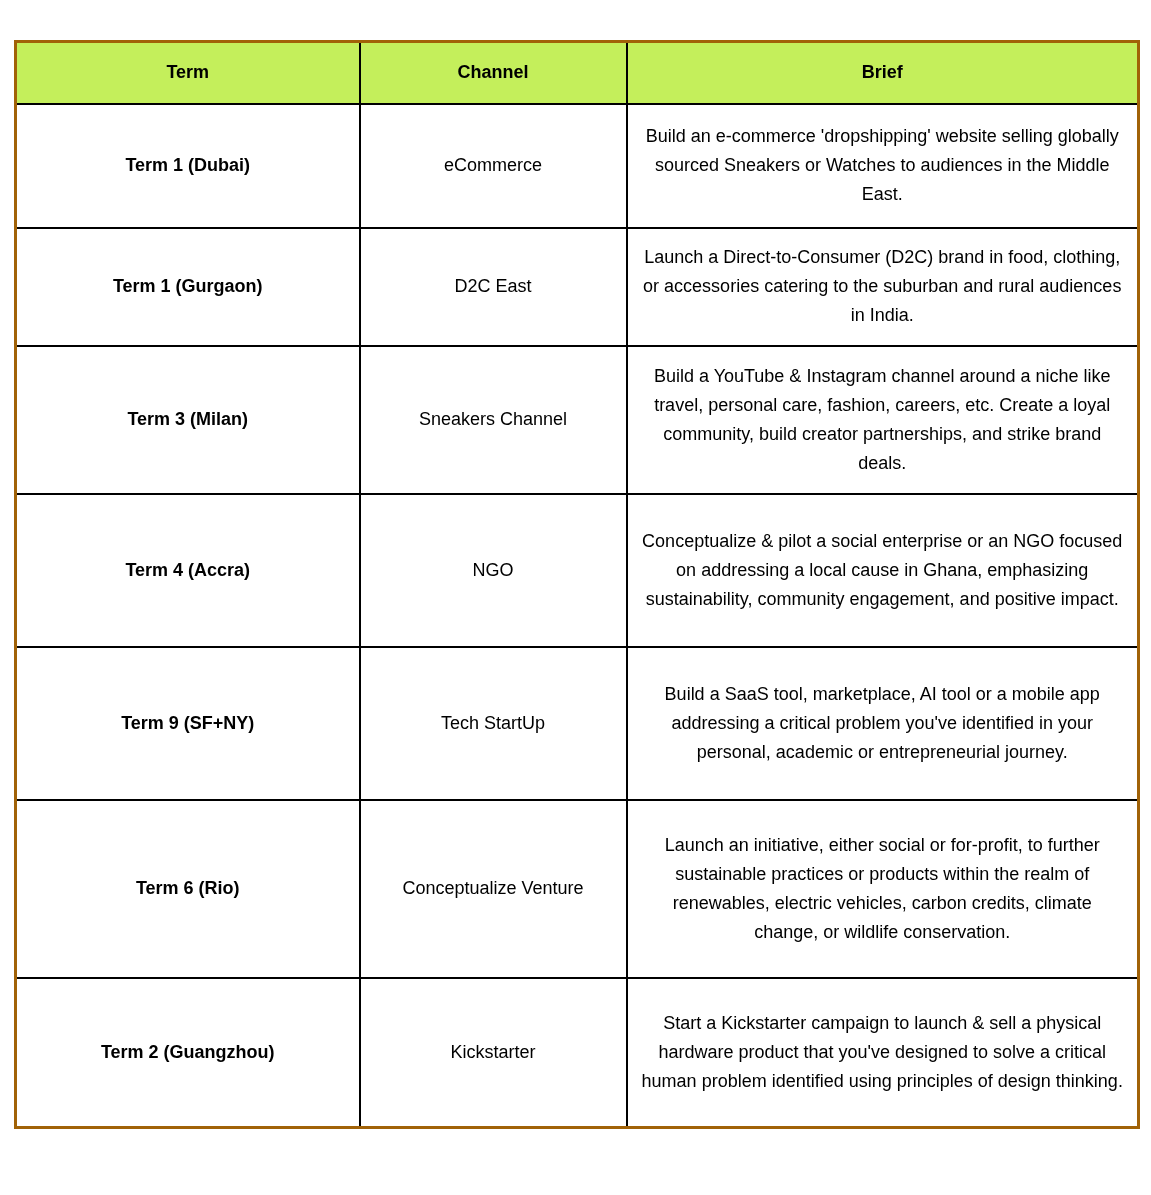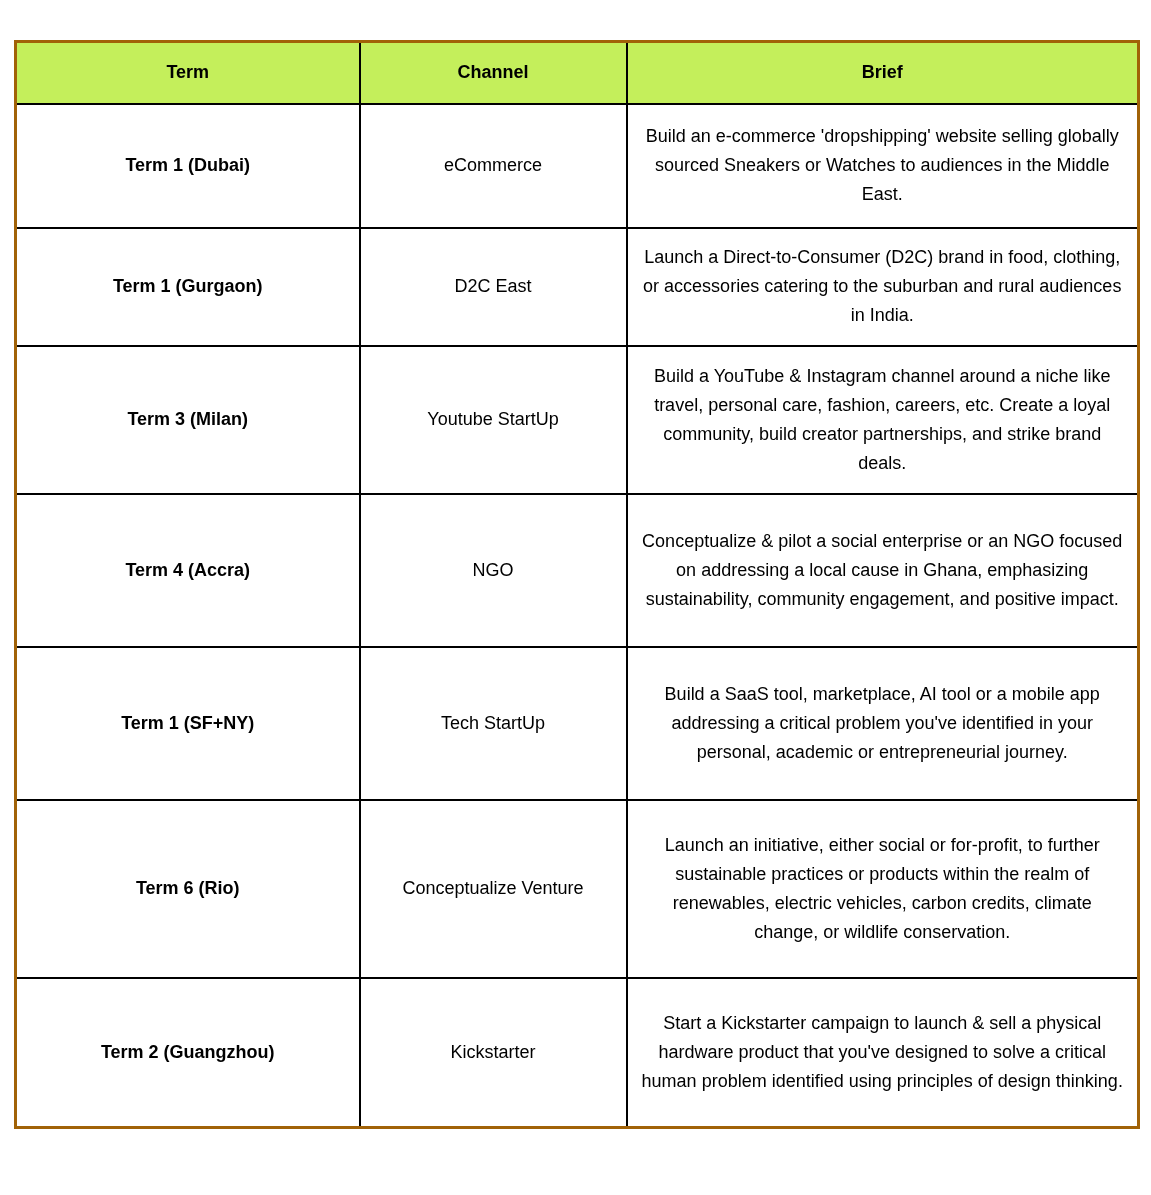--- a/index.html
+++ b/index.html
@@ -87,30 +87,30 @@
         <td class="capstone">eCommerce</td>
         <td class="brief">Build an e-commerce 'dropshipping' website selling globally sourced Sneakers or Watches to audiences in the Middle East.</td>
       </tr>
       <tr>
         <td class="term">Term 1 (Gurgaon)</td>
         <td class="capstone">D2C East</td>
         <td class="brief">Launch a Direct-to-Consumer (D2C) brand in food, clothing, or accessories catering to the suburban and rural audiences in India.</td>
       </tr>
       <tr>
         <td class="term">Term 3 (Milan)</td>
-        <td class="capstone">Youtube StartUp</td>
+        <td class="capstone">Sneakers Channel</td>
         <td class="brief">Build a YouTube &amp; Instagram channel around a niche like travel, personal care, fashion, careers, etc. Create a loyal community, build creator partnerships, and strike brand deals.</td>
       </tr>
       <tr>
         <td class="term">Term 4 (Accra)</td>
         <td class="capstone">NGO</td>
         <td class="brief">Conceptualize &amp; pilot a social enterprise or an NGO focused on addressing a local cause in Ghana, emphasizing sustainability, community engagement, and positive impact.</td>
       </tr>
       <tr>
-        <td class="term">Term 1 (SF+NY)</td>
+        <td class="term">Term 9 (SF+NY)</td>
         <td class="capstone">Tech StartUp</td>
         <td class="brief">Build a SaaS tool, marketplace, AI tool or a mobile app addressing a critical problem you've identified in your personal, academic or entrepreneurial journey.</td>
       </tr>
       <tr>
         <td class="term">Term 6 (Rio)</td>
         <td class="capstone">Conceptualize Venture</td>
         <td class="brief">Launch an initiative, either social or for-profit, to further sustainable practices or products within the realm of renewables, electric vehicles, carbon credits, climate change, or wildlife conservation.</td>
       </tr>
       <tr>
         <td class="term">Term 2 (Guangzhou)</td>

